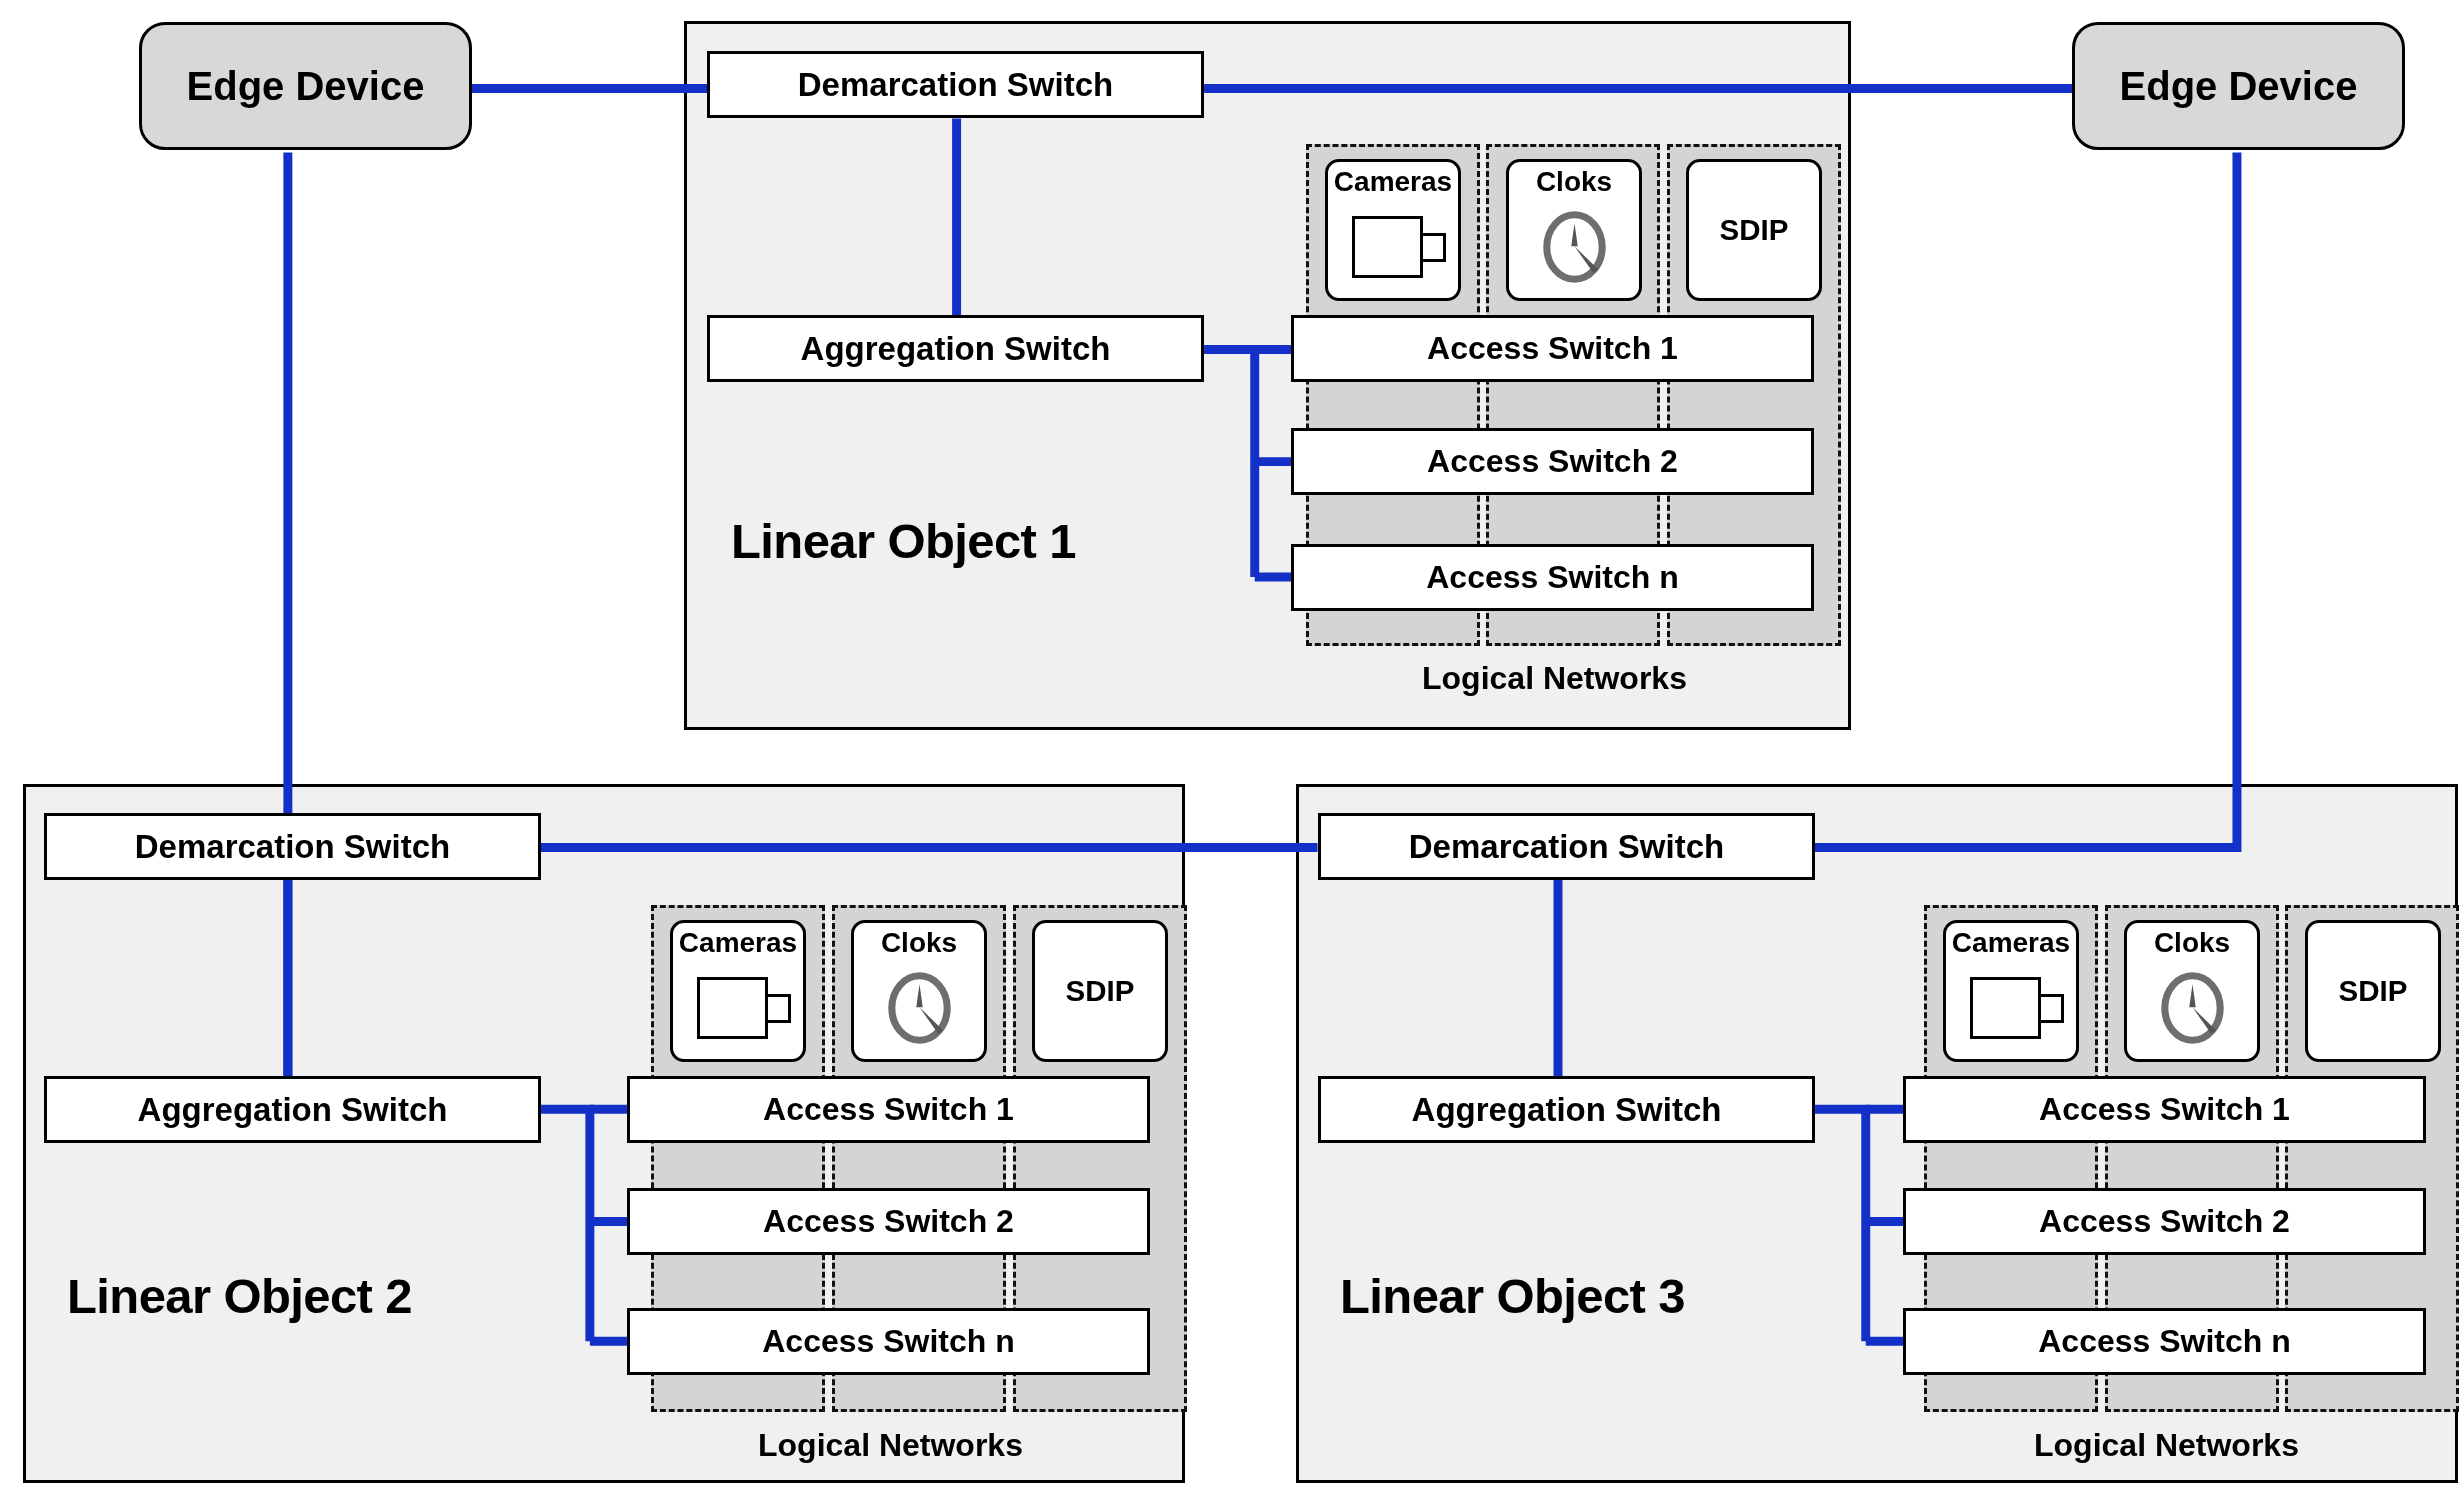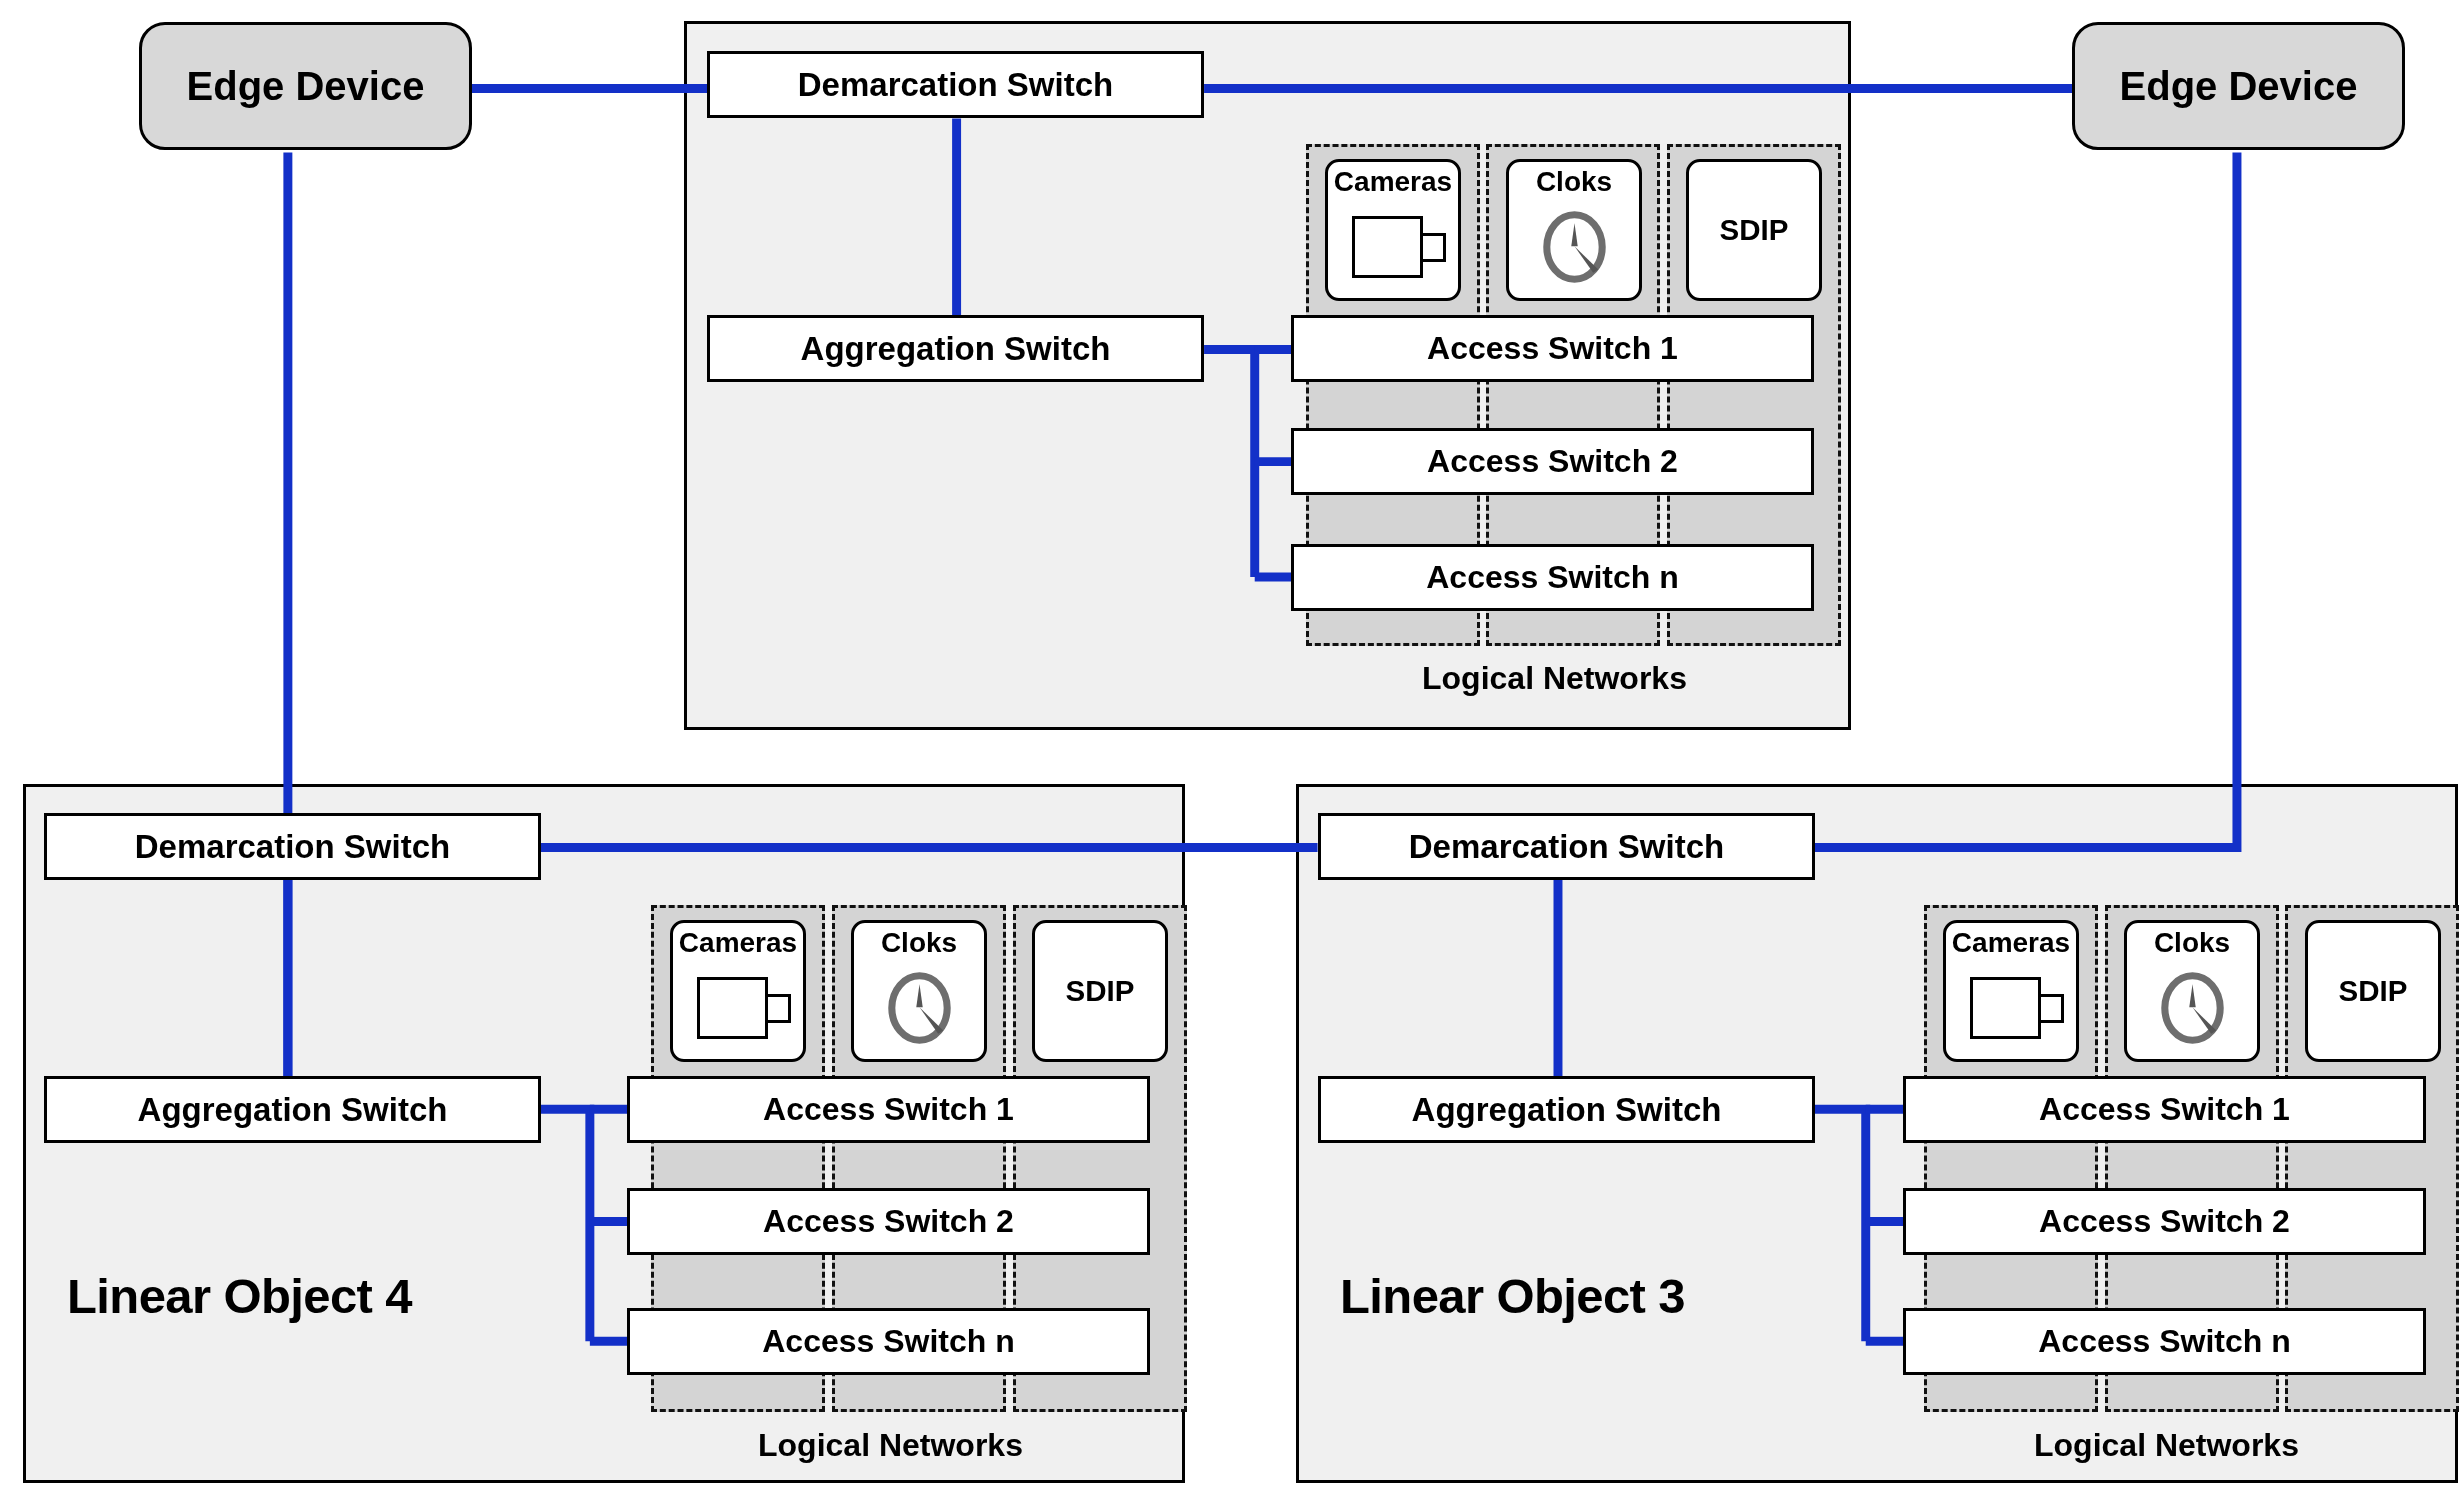--- a/index.html
+++ b/index.html
@@ -80,20 +80,21 @@
   <div class="edge-device" style="left:139px;top:22.4px;width:333px;height:128px;font-size:40px;">
     <span>Edge Device</span>
   </div>
 
   <div class="edge-device" style="left:2072px;top:22.4px;width:333px;height:128px;font-size:40px;">
     <span>Edge Device</span>
   </div>
 
   <div class="panel" style="left:684px;top:21px;width:1167px;height:709px;"></div>
 
+  <div class="panel-title" style="left:731px;top:513px;font-size:49px;">Linear Object 1</div>
 
   <div class="lnet-col" style="left:1306px;top:144px;width:174px;height:502px;"></div>
   <div class="lnet-col" style="left:1486px;top:144px;width:174px;height:502px;"></div>
   <div class="lnet-col" style="left:1667px;top:144px;width:174px;height:502px;"></div>
 
   <div class="dev" style="left:1325px;top:159px;width:136px;height:142px;">
     <div class="dev-label" style="font-size:28px;margin-top:6.4px;">Cameras</div>
     <div class="dev-ico">
       <div class="cam-body" style="width:83px;height:62px;">
         <div class="cam-box" style="width:71px;height:62px;"></div>
@@ -132,21 +133,21 @@
     <span>Access Switch 2</span>
   </div>
   <div class="sw" style="left:1291px;top:544px;width:523px;height:67px;font-size:32px;">
     <span>Access Switch n</span>
   </div>
 
   <div class="logical-label" style="left:1422px;top:660px;font-size:32px;">Logical Networks</div>
 
   <div class="panel" style="left:23px;top:784px;width:1162px;height:699px;"></div>
 
-  <div class="panel-title" style="left:67px;top:1268px;font-size:49px;">Linear Object 4</div>
+  <div class="panel-title" style="left:67px;top:1268px;font-size:49px;">Linear Object 2</div>
 
   <div class="lnet-col" style="left:651px;top:905px;width:174px;height:507px;"></div>
   <div class="lnet-col" style="left:832px;top:905px;width:174px;height:507px;"></div>
   <div class="lnet-col" style="left:1013px;top:905px;width:174px;height:507px;"></div>
 
   <div class="dev" style="left:670px;top:920px;width:136px;height:142px;">
     <div class="dev-label" style="font-size:28px;margin-top:6.4px;">Cameras</div>
     <div class="dev-ico">
       <div class="cam-body" style="width:83px;height:62px;">
         <div class="cam-box" style="width:71px;height:62px;"></div>

